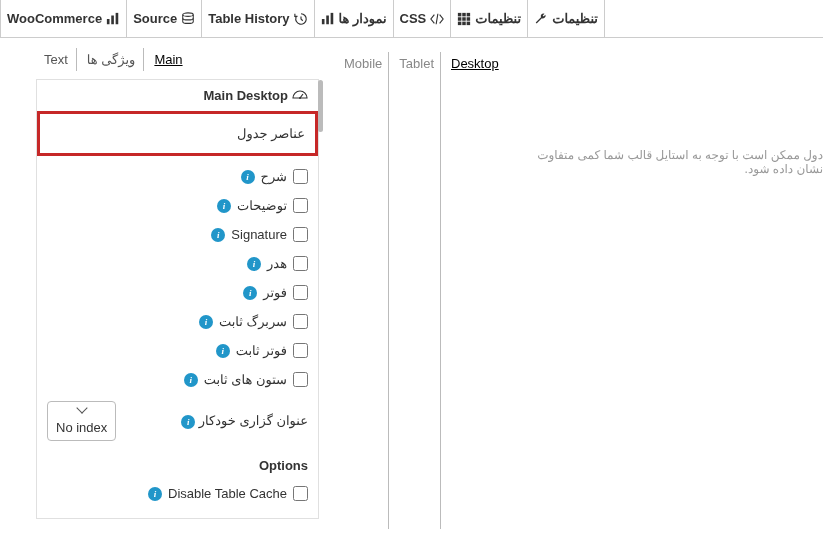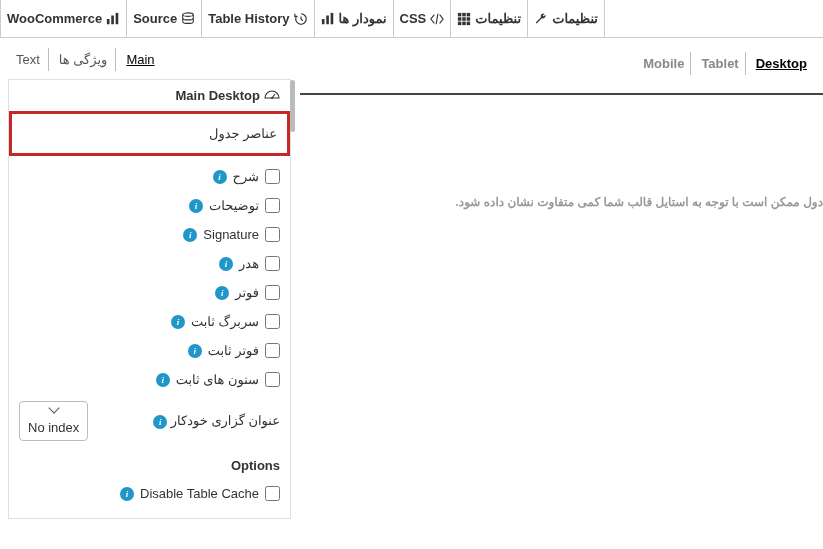--- a/index.html
+++ b/index.html
@@ -30,20 +30,21 @@
       white-space: nowrap;
     }
     .top-tab:first-child { border-left: 1px solid #ccc; }
     .top-tab.active { color: #aaa; }
     .tab-icon { width: 14px; height: 14px; display: inline-flex; align-items: center; justify-content: center; }
     .tab-icon svg { width: 14px; height: 14px; }
     .spacer { flex: 1; }
     .content-row {
       display: flex;
       height: calc(100% - 38px);
+      margin-left: 28px;
     }
     .sidebar {
       width: 300px;
       border-right: 1px solid transparent;
       position: relative;
       overflow-y: auto;
     }
     .sidebar::-webkit-scrollbar { width: 6px; }
     .sidebar::-webkit-scrollbar-thumb { background: #bbb; border-radius: 3px; }
     .sidebar-tabs {
@@ -147,22 +148,21 @@
     }
     .section-heading {
       text-align: right;
       font-weight: bold;
       padding: 10px 0 6px 0;
     }
     .main-area {
       flex: 1;
       padding: 10px 0;
       display: flex;
-      flex-direction: column;
-      font-weight: bold;
+      flex-direction: row;
     }
     .preview-tabs {
       display: flex;
       justify-content: flex-end;
       padding: 4px 10px 10px 10px;
       gap: 4px;
     }
     .preview-tab {
       padding: 4px 6px;
       cursor: pointer;

